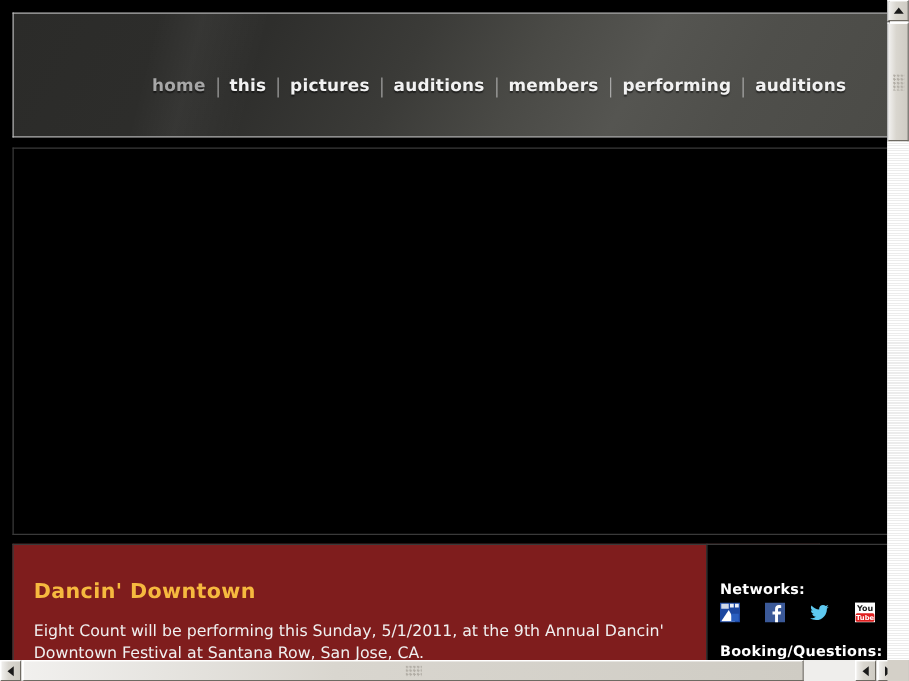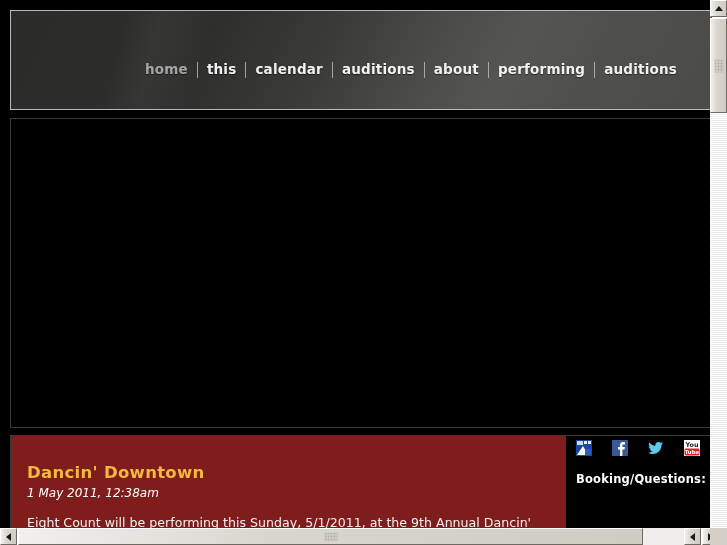--- a/index.html
+++ b/index.html
@@ -288,45 +288,45 @@
 
   <div id="header">
     <div id="nav">
 
       <div class="nav-item dim">home</div>
       <div class="nav-sep"></div>
 
       <div class="nav-item">this</div>
       <div class="nav-sep"></div>
 
-      <div class="nav-item">calendar</div>
+      <div class="nav-item">pictures</div>
       <div class="nav-sep"></div>
 
       <div class="nav-item">auditions</div>
       <div class="nav-sep"></div>
 
-      <div class="nav-item">about</div>
+      <div class="nav-item">members</div>
       <div class="nav-sep"></div>
 
       <div class="nav-item">performing</div>
       <div class="nav-sep"></div>
 
       <div class="nav-item">auditions</div>
     </div>
   </div>
 
   <div id="stage"></div>
 
   <div id="content-panel">
     <div id="post-title">Dancin' Downtown</div>
-    <div id="post-date">1 May 2011, 12:38am</div>
     <div id="post-body">Eight Count will be performing this Sunday, 5/1/2011, at the 9th Annual Dancin' Downtown Festival at Santana Row, San Jose, CA.</div>
   </div>
 
   <div id="side-panel">
+    <div class="side-heading" id="networks-heading">Networks:</div>
 
     <div id="social-row">
 
       <svg class="social-icon" viewBox="0 0 16 16">
         <rect x="0" y="0" width="16" height="16" fill="#1c47a0"></rect>
         <rect x="1" y="1" width="6" height="4" fill="#cfd8e8"></rect>
         <rect x="8" y="1" width="3" height="3" fill="#e8eef7"></rect>
         <rect x="12" y="1" width="3" height="3" fill="#e8eef7"></rect>
         <path d="M1 15 L7 6 L12 15 Z" fill="#ffffff"></path>
         <rect x="9" y="9" width="6" height="6" fill="#2a5fc0"></rect>

